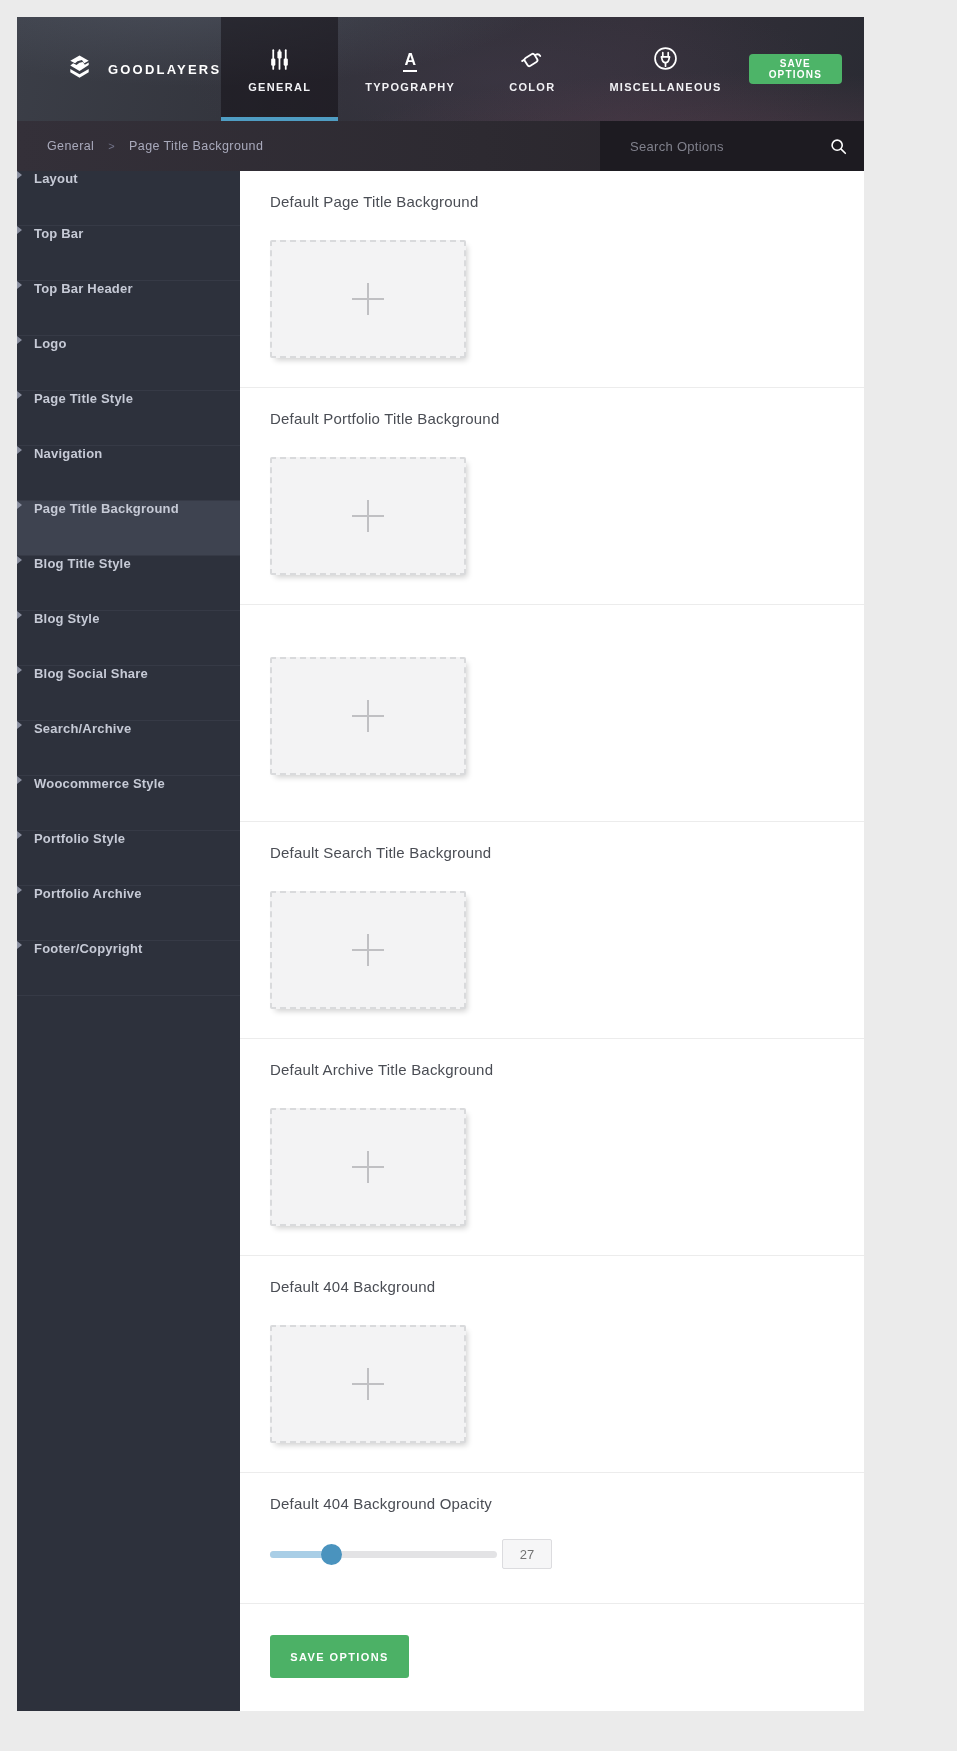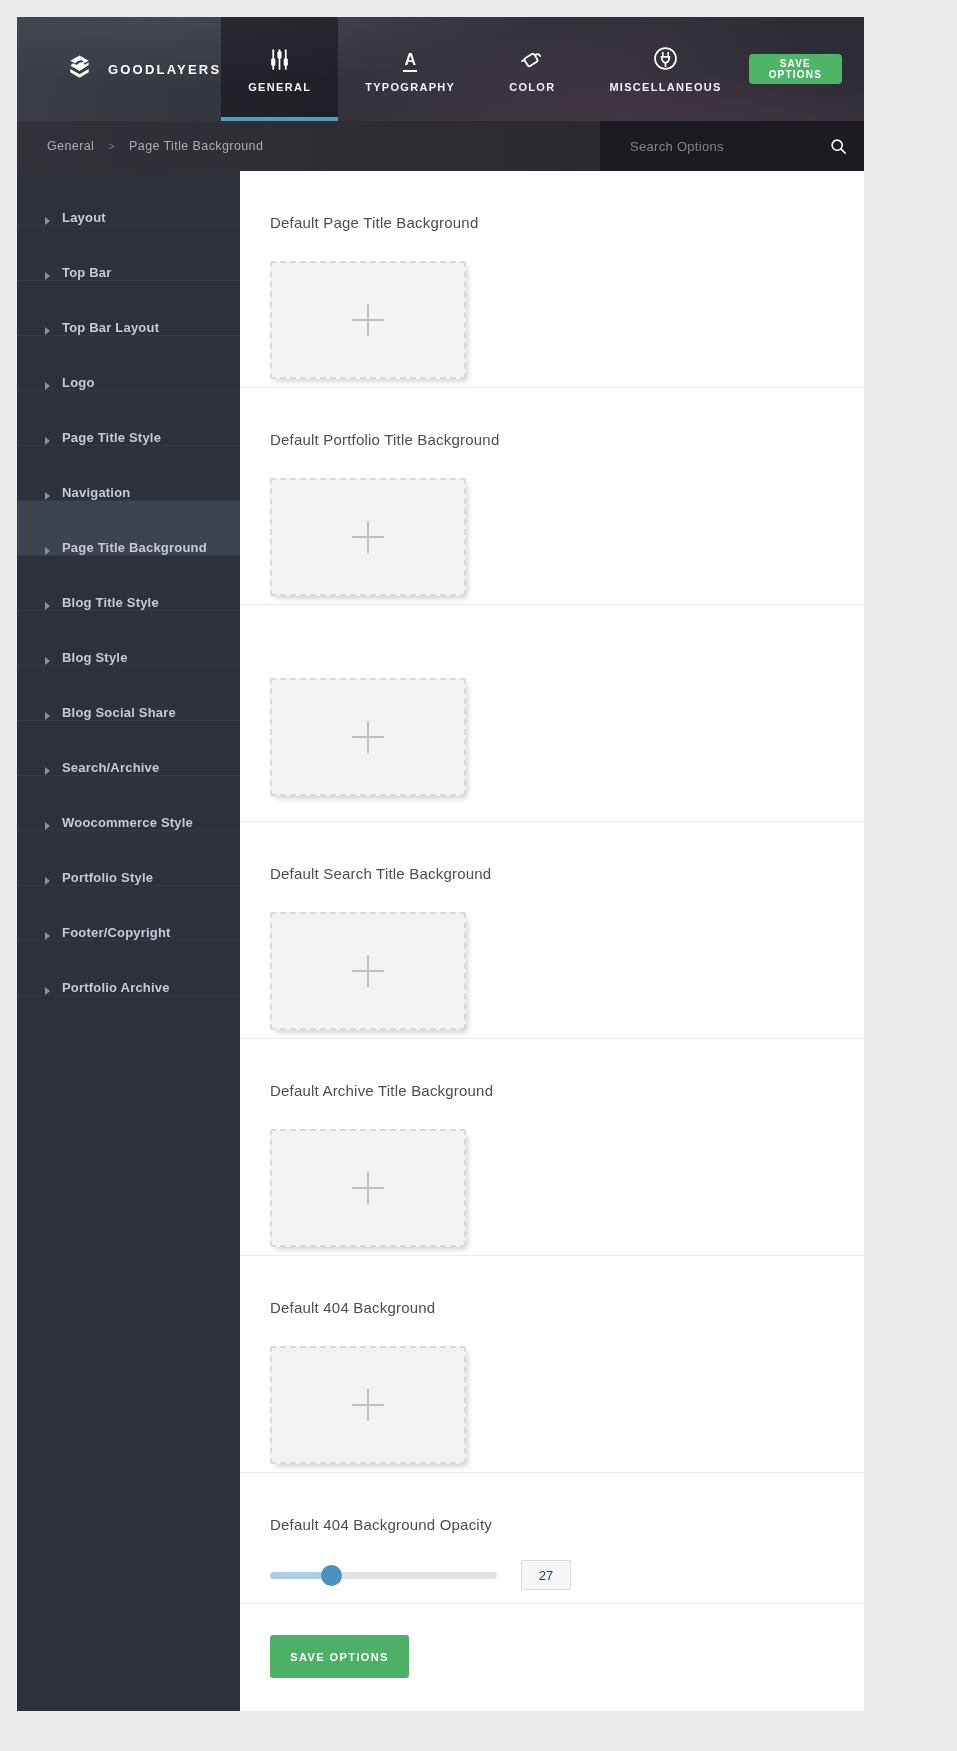--- a/index.html
+++ b/index.html
@@ -55,49 +55,49 @@
     flex:1;background:transparent;border:0;outline:0;color:#14b8a6;
     font-size:13px;padding-left:30px;font-family:Liberation Sans, sans-serif;letter-spacing:.3px;
   }
   .search-box input::placeholder{color:#80818c;}
   .search-icon{margin-right:16px;display:flex;cursor:pointer;}
 
   
   .panel-body{display:flex;height:1540px;}
   .sidebar{width:223px;background:#2d313c;box-sizing:border-box;flex-shrink:0;}
   .sb-item{
-    height:55px;display:flex;align-items:flex-end;padding-left:28px;gap:12px;
+    height:55px;display:flex;align-items:flex-start;gap:12px;
     border-bottom:1px solid #363a46;cursor:pointer;box-sizing:border-box;
   }
   .sb-item.active{background:#3e4350;}
   .sb-label{color:#c6cad6;font-size:13px;font-weight:bold;letter-spacing:.2px;}
   .sb-arrow{width:0;height:0;border-left:5px solid #8b90a0;border-top:4px solid transparent;border-bottom:4px solid transparent;flex-shrink:0;}
 
   .content{flex:1;background:#fff;display:flex;flex-direction:column;}
-  .sec{padding:43px 30px 0;border-bottom:1px solid #ececec;height:217px;box-sizing:border-box;}
+  .sec{padding:22px 30px 0;border-bottom:1px solid #ececec;height:217px;box-sizing:border-box;}
   .sec-title{margin:0;font-size:15px;font-weight:400;color:#4a4d54;letter-spacing:.2px;}
   .upload-box{
     margin-top:30px;width:192px;height:114px;background:#f3f3f4;
     border:2px dashed #d9dadc;border-radius:2px;
     box-shadow:3px 4px 6px -2px rgba(0,0,0,.20);
     display:flex;align-items:center;justify-content:center;cursor:pointer;
   }
   .plus{position:relative;width:32px;height:32px;display:block;}
   .plus i,.plus b{position:absolute;background:#c0c0c3;display:block;}
   .plus i{left:0;top:15px;width:32px;height:2px;}
   .plus b{left:15px;top:0;width:2px;height:32px;}
 
   .sec-slider{height:131px;}
   .slider-row{margin-top:27px;display:flex;align-items:center;}
   .slider-track{position:relative;width:227px;height:7px;background:#e3e3e5;border-radius:4px;cursor:pointer;}
   .slider-fill{height:100%;background:#a9cee6;border-radius:4px 0 0 4px;}
   .slider-handle{position:absolute;top:-7px;width:21px;height:21px;border-radius:50%;background:#4a93be;cursor:grab;}
   .slider-value{
-    margin-left:24px;width:48px;height:28px;background:#f6f6f7;border:1px solid #dcdcdf;border-radius:2px;
-    color:#0c4a6e;font-size:13px;display:flex;align-items:center;justify-content:center;
+    margin-left:5px;width:48px;height:28px;background:#f6f6f7;border:1px solid #dcdcdf;border-radius:2px;
+    color:#737373;font-size:13px;display:flex;align-items:center;justify-content:center;
   }
 
   .save-row{padding:31px 30px;flex:1;box-sizing:border-box;}
   .btn-save-bottom{
     width:139px;height:43px;background:#4cb166;border:none;border-radius:3px;
     color:#fff;font-weight:bold;font-size:11px;letter-spacing:1.4px;cursor:pointer;
     font-family:"Liberation Sans",sans-serif;
   }
 </style>
 </head>
@@ -193,21 +193,21 @@
         <div class="sb-item">
     <span class="sb-arrow"></span>
     <span class="sb-label">Layout</span>
   </div>
         <div class="sb-item">
     <span class="sb-arrow"></span>
     <span class="sb-label">Top Bar</span>
   </div>
         <div class="sb-item">
     <span class="sb-arrow"></span>
-    <span class="sb-label">Top Bar Layout</span>
+    <span class="sb-label">Top Bar Header</span>
   </div>
         <div class="sb-item">
     <span class="sb-arrow"></span>
     <span class="sb-label">Logo</span>
   </div>
         <div class="sb-item">
     <span class="sb-arrow"></span>
     <span class="sb-label">Page Title Style</span>
   </div>
         <div class="sb-item">
@@ -237,25 +237,25 @@
         <div class="sb-item">
     <span class="sb-arrow"></span>
     <span class="sb-label">Woocommerce Style</span>
   </div>
         <div class="sb-item">
     <span class="sb-arrow"></span>
     <span class="sb-label">Portfolio Style</span>
   </div>
         <div class="sb-item">
     <span class="sb-arrow"></span>
+    <span class="sb-label">Portfolio Archive</span>
+  </div>
+        <div class="sb-item">
+    <span class="sb-arrow"></span>
     <span class="sb-label">Footer/Copyright</span>
-  </div>
-        <div class="sb-item">
-    <span class="sb-arrow"></span>
-    <span class="sb-label">Portfolio Archive</span>
   </div>
       </nav>
     <div class="content">
       <div id="sections">
           <section class="sec">
     <h3 class="sec-title">Default Page Title Background</h3>
     <div class="upload-box">
       <span class="plus">
                 <i></i>
                 <b></b>

